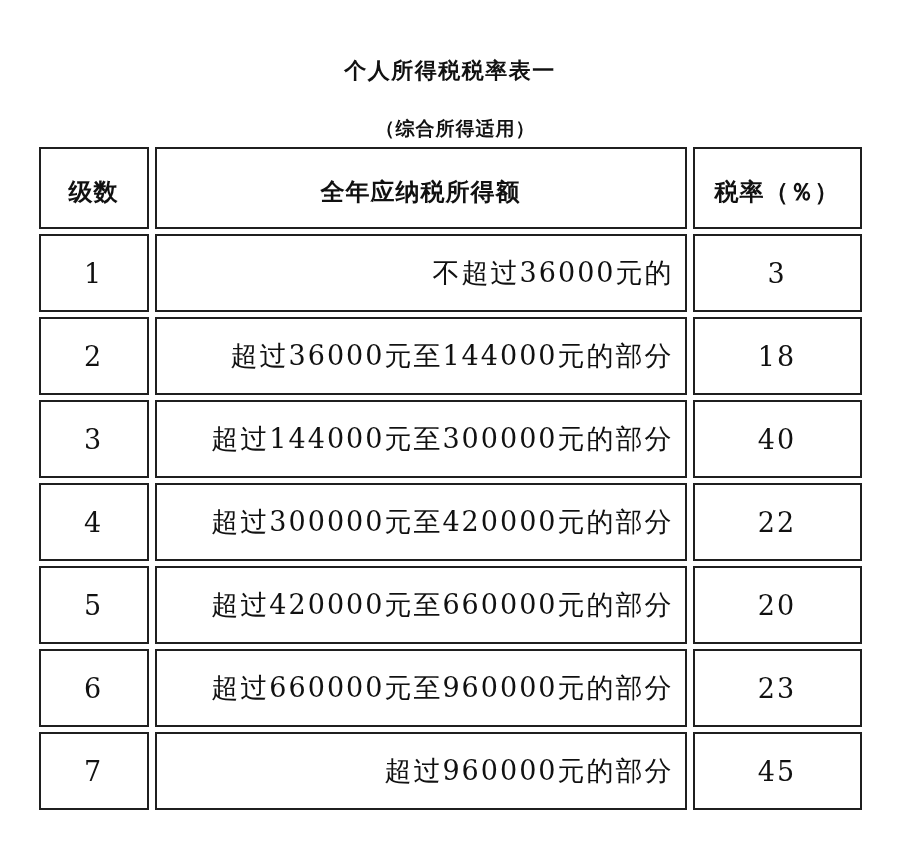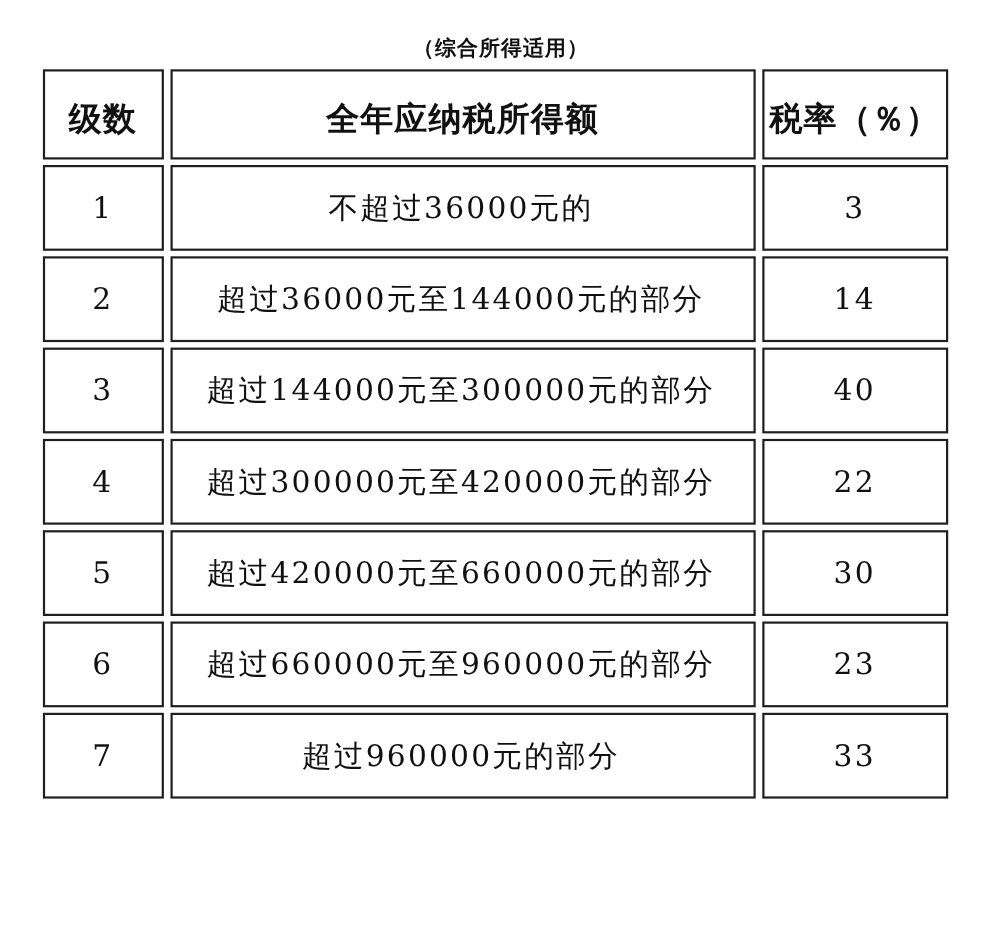--- a/index.html
+++ b/index.html
@@ -49,21 +49,21 @@
     border: 2px solid #1f1f1f;
     background: #ffffff;
     box-sizing: border-box;
     vertical-align: middle;
     overflow: hidden;
   }
   table.tax-table th {
     height: 82px;
     padding: 8px 0 0 0;
     font-family: "Liberation Sans", "DejaVu Sans", sans-serif;
-    font-size: 30px;
+    font-size: 24px;
     font-weight: bold;
     letter-spacing: 1px;
     text-align: center;
     color: #111111;
   }
   th.col-level  { width: 110px; }
   th.col-income { width: 532px; }
   th.col-rate   { width: 169px; }
   table.tax-table td {
     height: 78px;
@@ -72,72 +72,73 @@
     font-weight: normal;
     letter-spacing: 2px;
     color: #111111;
   }
   td.cell-level,
   td.cell-rate {
     text-align: center;
     padding: 0;
   }
   td.cell-income {
-    text-align: center;
+    text-align: right;
     padding: 0 11px 0 8px;
   }
 </style>
 </head>
 <body>
 
 <div class="page">
 
+  <h1 class="doc-title">个人所得税税率表一</h1>
 
   <h2 class="doc-subtitle">（综合所得适用）</h2>
 
   <table class="tax-table">
     <thead>
       <tr>
         <th class="col-level">级数</th>
         <th class="col-income">全年应纳税所得额</th>
         <th class="col-rate">税率（％）</th>
       </tr>
     </thead>
     <tbody>
       <tr>
         <td class="cell-level">1</td>
         <td class="cell-income">不超过36000元的</td>
         <td class="cell-rate">3</td>
       </tr>
       <tr>
         <td class="cell-level">2</td>
         <td class="cell-income">超过36000元至144000元的部分</td>
-        <td class="cell-rate">14</td>
+        <td class="cell-rate">18</td>
       </tr>
       <tr>
         <td class="cell-level">3</td>
         <td class="cell-income">超过144000元至300000元的部分</td>
         <td class="cell-rate">40</td>
       </tr>
       <tr>
         <td class="cell-level">4</td>
         <td class="cell-income">超过300000元至420000元的部分</td>
         <td class="cell-rate">22</td>
       </tr>
       <tr>
         <td class="cell-level">5</td>
         <td class="cell-income">超过420000元至660000元的部分</td>
-        <td class="cell-rate">30</td>
+        <td class="cell-rate">20</td>
       </tr>
       <tr>
         <td class="cell-level">6</td>
         <td class="cell-income">超过660000元至960000元的部分</td>
         <td class="cell-rate">23</td>
       </tr>
       <tr>
         <td class="cell-level">7</td>
         <td class="cell-income">超过960000元的部分</td>
-        <td class="cell-rate">33</td>
+        <td class="cell-rate">45</td>
       </tr>
     </tbody>
   </table>
 
 </div>
 
 </body></html>

